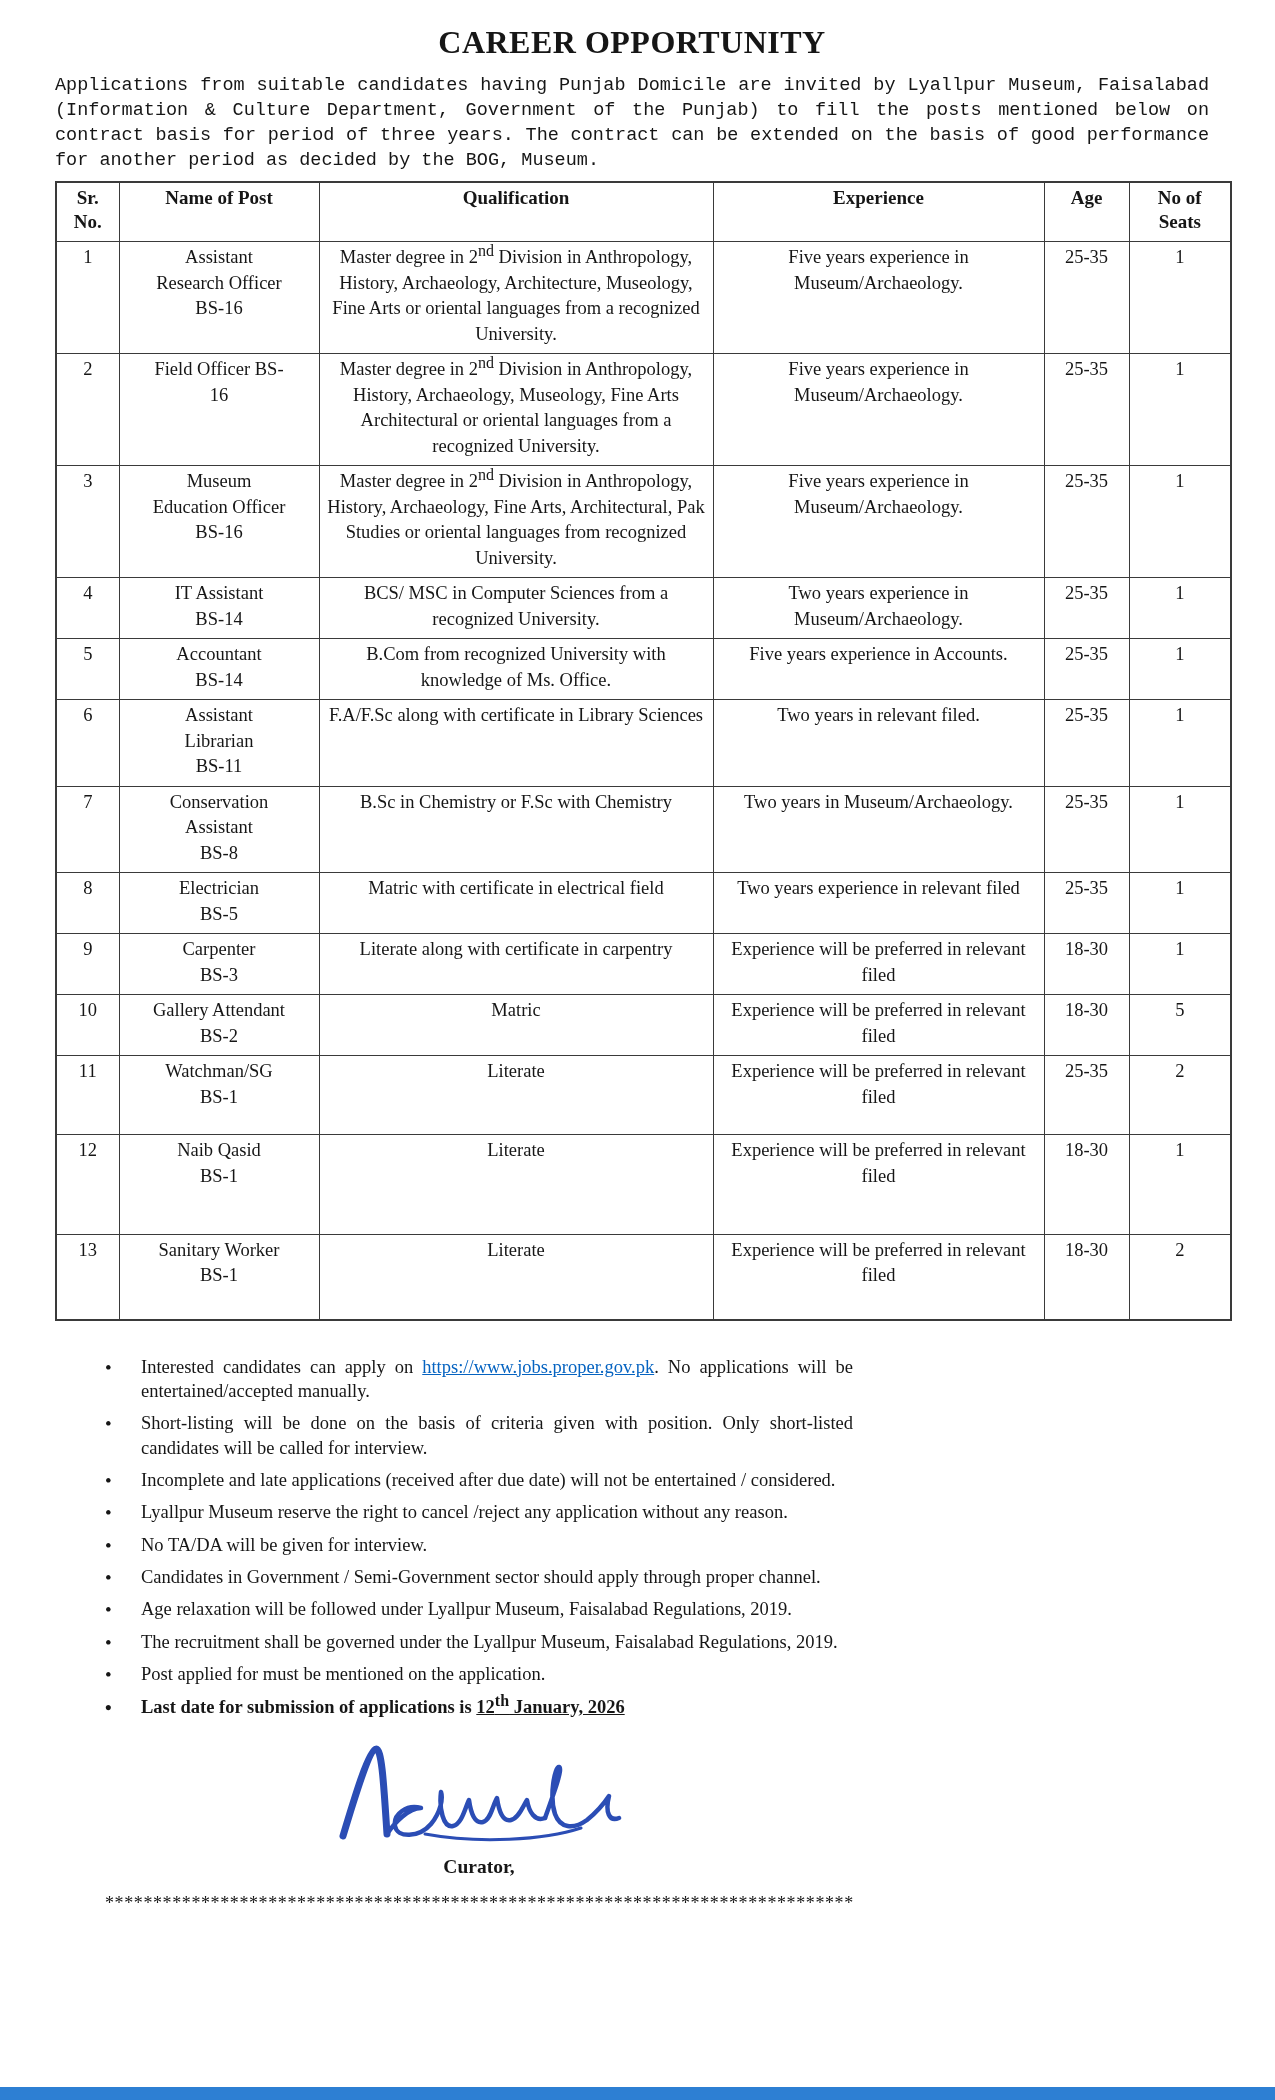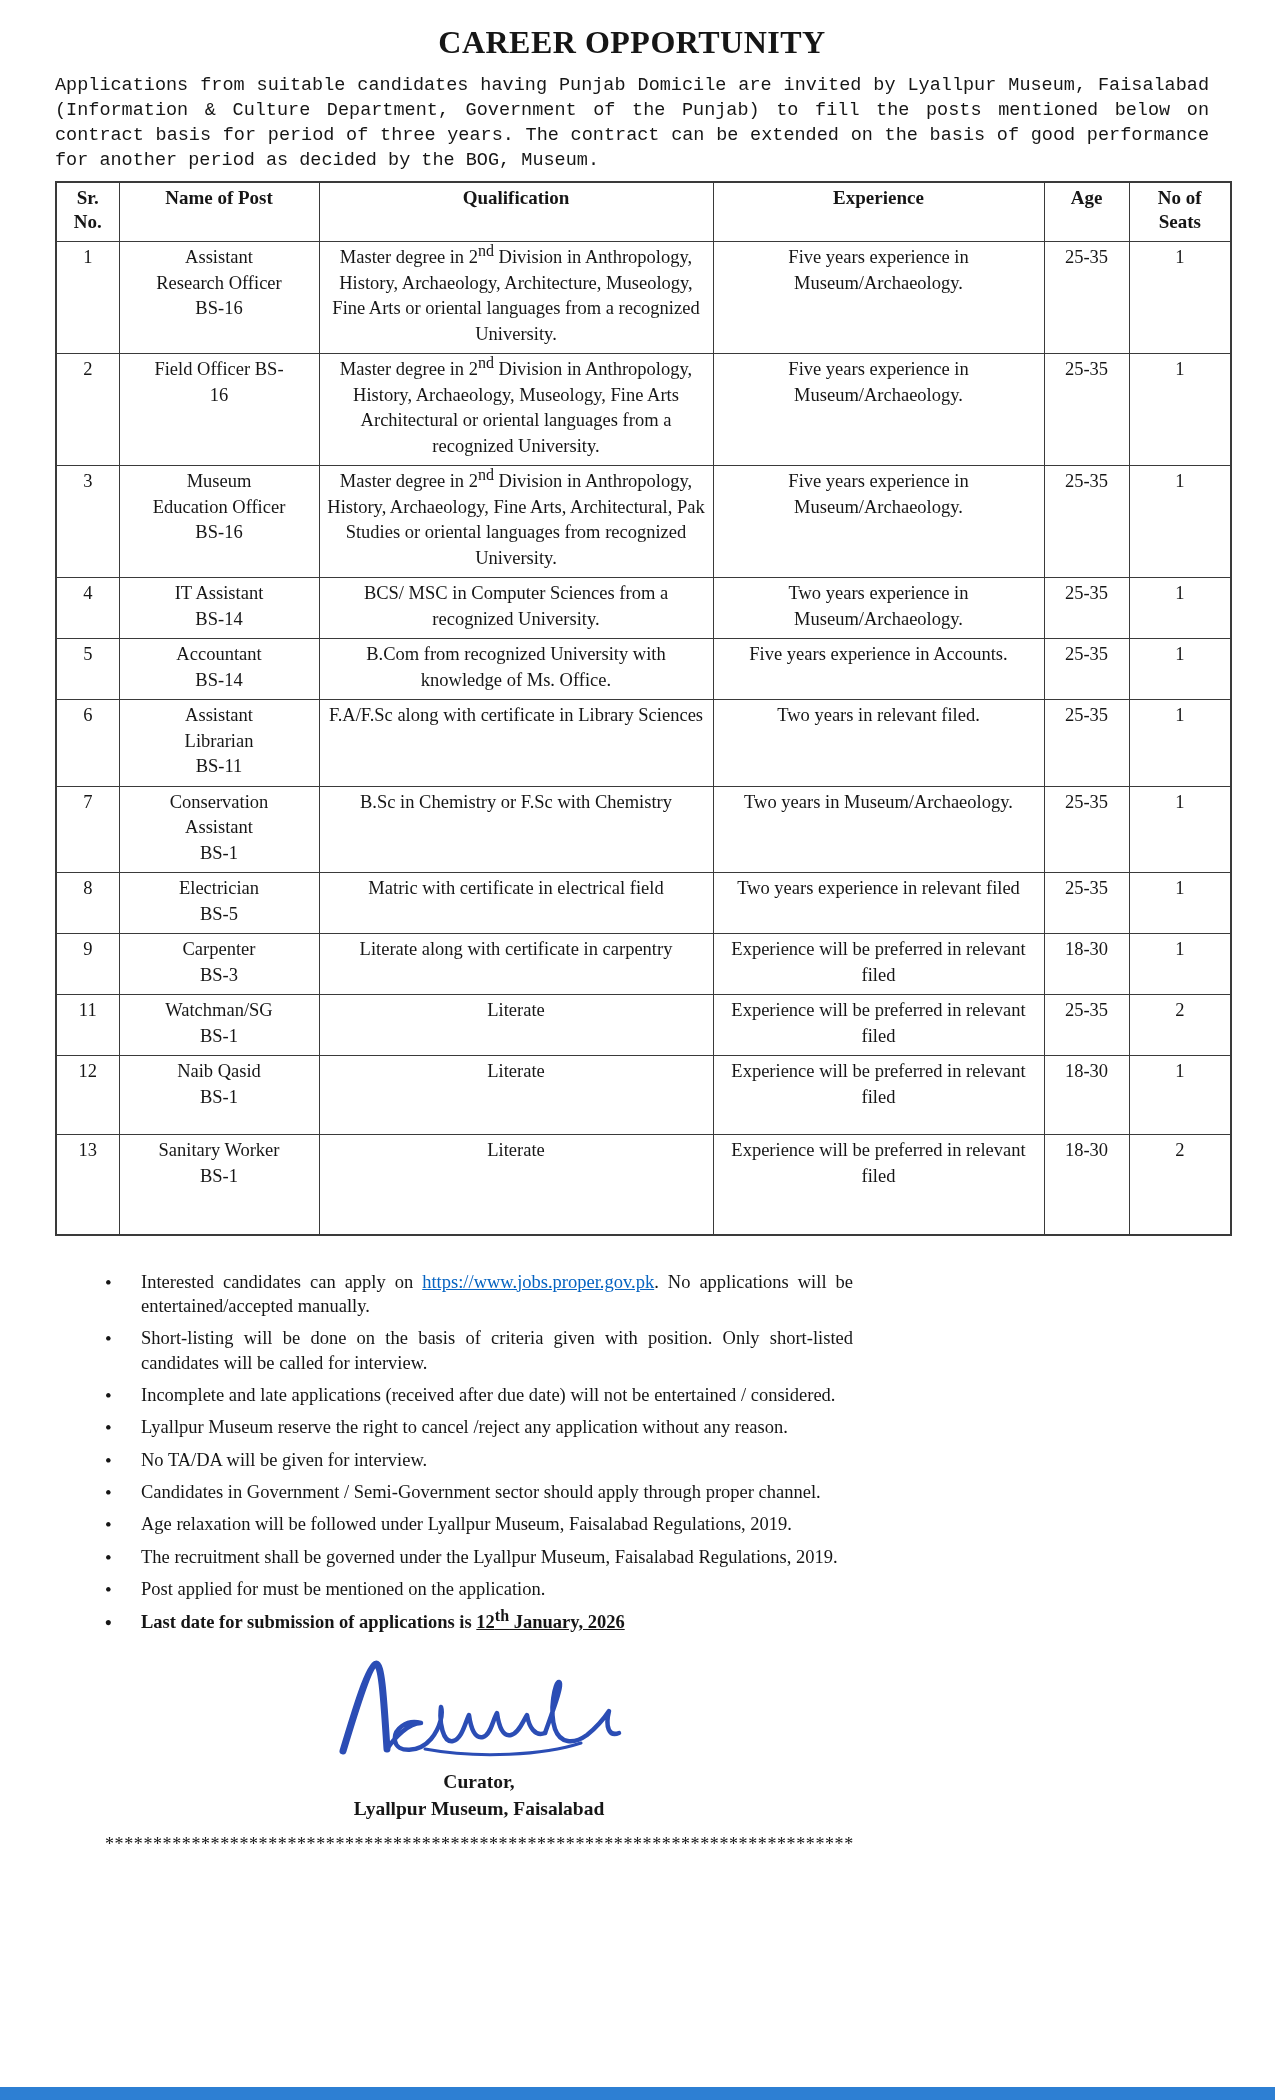--- a/index.html
+++ b/index.html
@@ -151,21 +151,21 @@
 BS-11</td>
           <td class="c-qualification">F.A/F.Sc along with certificate in Library Sciences</td>
           <td class="c-experience">Two years in relevant filed.</td>
           <td class="c-age">25-35</td>
           <td class="c-seats">1</td>
         </tr>
         <tr>
           <td class="c-sr">7</td>
           <td class="c-post">Conservation
 Assistant
-BS-1</td>
+BS-8</td>
           <td class="c-qualification">B.Sc in Chemistry or F.Sc with Chemistry</td>
           <td class="c-experience">Two years in Museum/Archaeology.</td>
           <td class="c-age">25-35</td>
           <td class="c-seats">1</td>
         </tr>
         <tr>
           <td class="c-sr">8</td>
           <td class="c-post">Electrician
 BS-5</td>
           <td class="c-qualification">Matric with certificate in electrical field</td>
@@ -174,20 +174,29 @@
           <td class="c-seats">1</td>
         </tr>
         <tr>
           <td class="c-sr">9</td>
           <td class="c-post">Carpenter
 BS-3</td>
           <td class="c-qualification">Literate along with certificate in carpentry</td>
           <td class="c-experience">Experience will be preferred in relevant filed</td>
           <td class="c-age">18-30</td>
           <td class="c-seats">1</td>
+        </tr>
+        <tr>
+          <td class="c-sr">10</td>
+          <td class="c-post">Gallery Attendant
+BS-2</td>
+          <td class="c-qualification">Matric</td>
+          <td class="c-experience">Experience will be preferred in relevant filed</td>
+          <td class="c-age">18-30</td>
+          <td class="c-seats">5</td>
         </tr>
         <tr>
           <td class="c-sr">11</td>
           <td class="c-post">Watchman/SG
 BS-1</td>
           <td class="c-qualification">Literate</td>
           <td class="c-experience">Experience will be preferred in relevant filed</td>
           <td class="c-age">25-35</td>
           <td class="c-seats">2</td>
         </tr>
@@ -258,20 +267,19 @@
   </div>
 
   <div class="sig-block">
     <svg class="signature" viewBox="0 0 300 120" fill="none" stroke-linecap="round" stroke-linejoin="round">
       <path id="sig1" d="M14 102 C26 62 40 16 47 15 C53 14 55 55 58 100" stroke-width="7" stroke="#2b4db5"></path>
       <path id="sig2" d="M58 100 C66 88 80 74 92 74 C78 70 64 80 66 92 C68 104 90 104 102 90 C112 78 114 64 112 58 C110 74 114 94 124 92 C133 90 136 74 140 66 C142 80 146 90 154 88 C162 86 164 70 168 64 C170 78 174 88 182 86 C190 84 194 72 198 66 C200 78 206 88 216 84" stroke-width="4.5" stroke="#2b4db5"></path>
       <path id="sig3" d="M216 84 C226 56 234 34 230 33 C226 32 220 62 226 80 C231 94 244 96 258 86 C268 78 276 68 280 62 C276 78 280 88 290 84" stroke-width="4.5" stroke="#2b4db5"></path>
       <path id="sig4" d="M96 100 C150 110 215 106 252 94" stroke-width="3" stroke="#2b4db5"></path>
     </svg>
     <div class="sig-role">Curator,</div>
-    <div class="sig-org">Lyallpur Museum, Faisalabad</div>
   </div>
 
   <div class="stars">**************************************************************************************</div>
 
 </div>
 
 <div class="bottom-bar"></div>
 
 </body></html>

